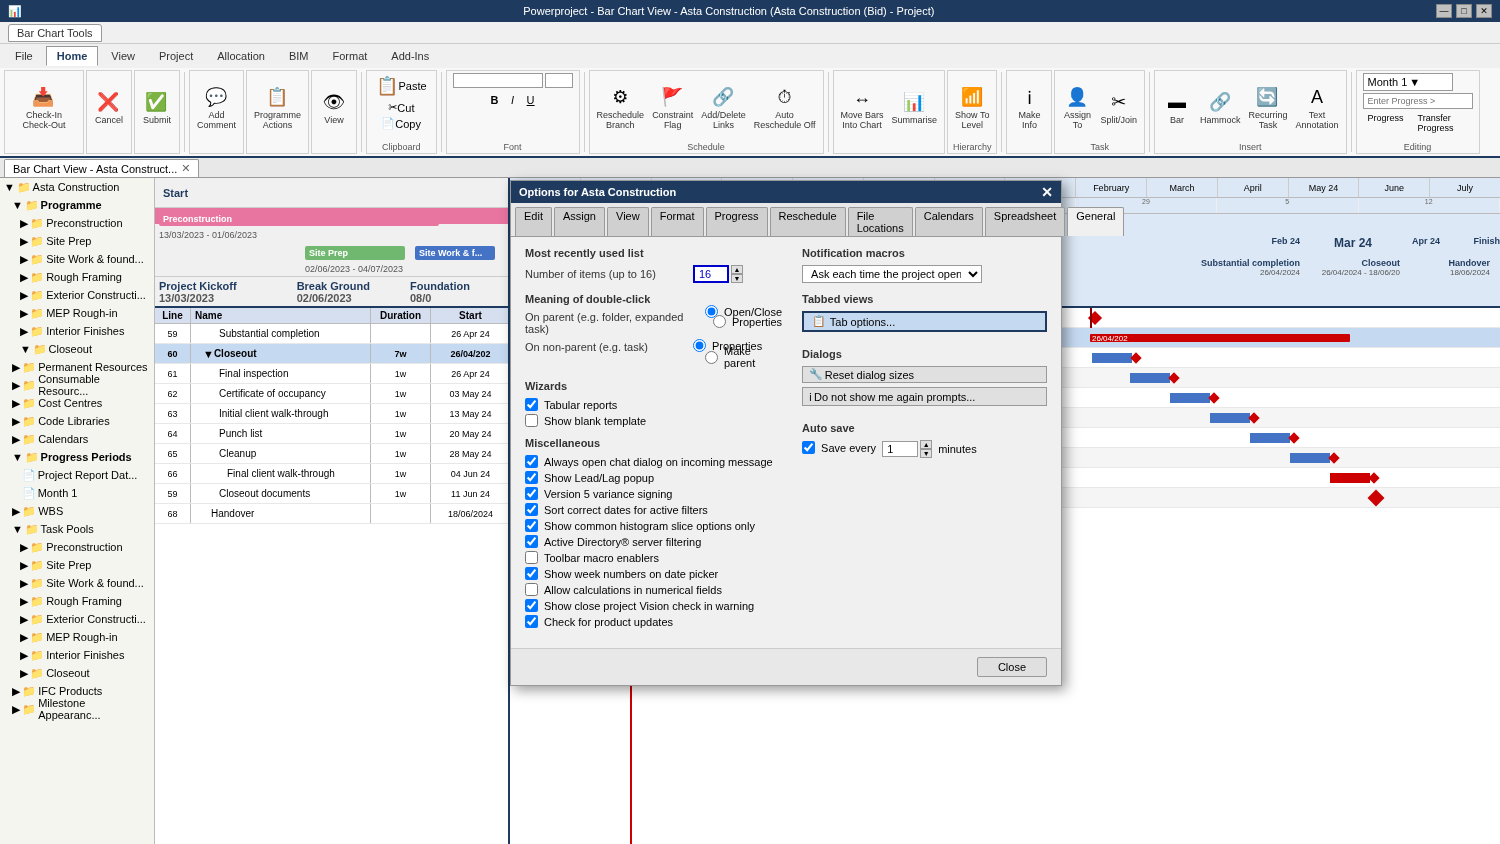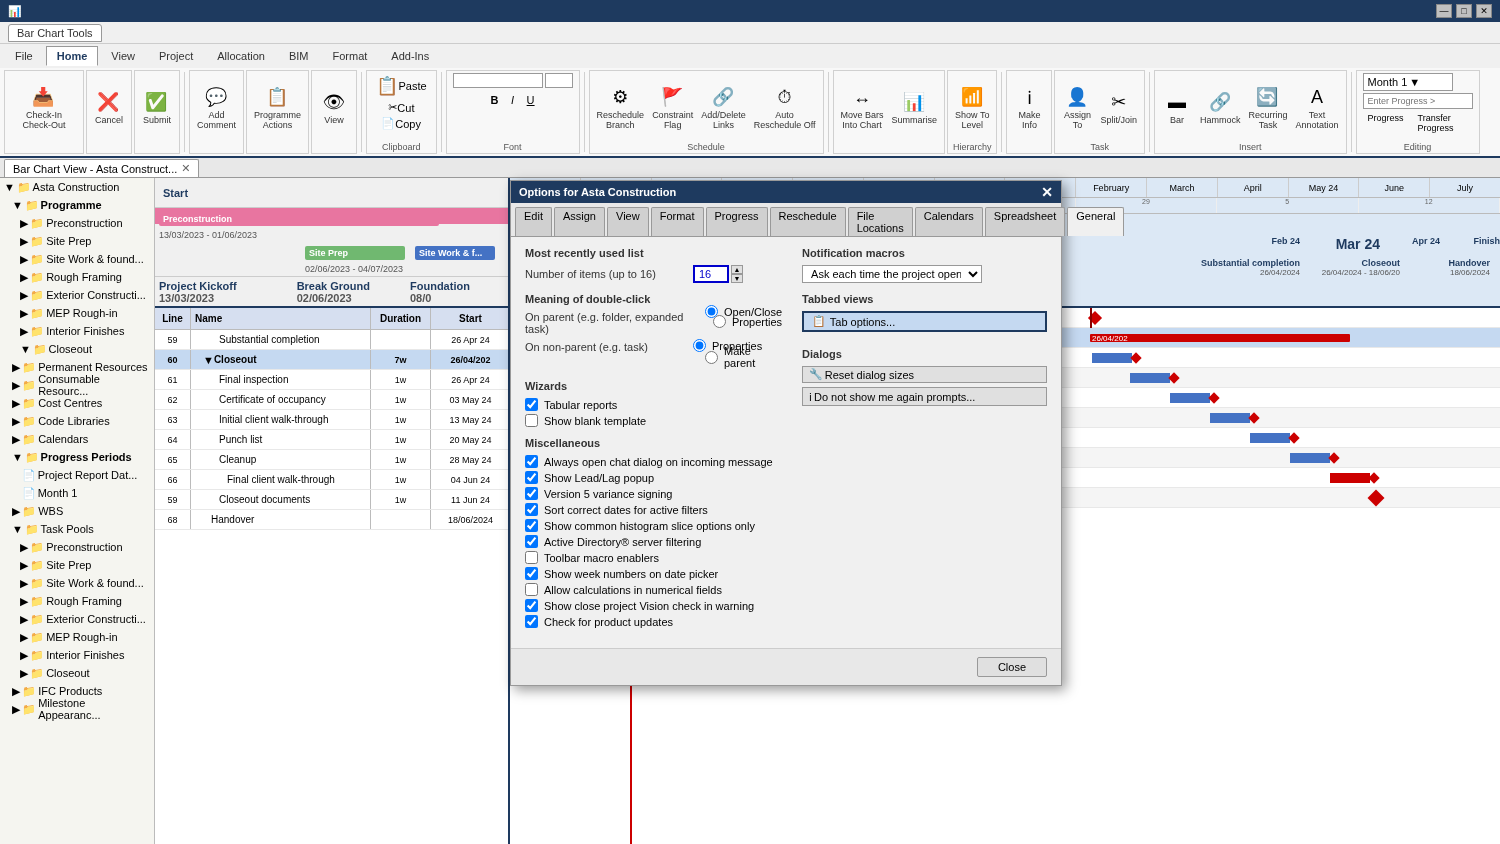--- a/index.html
+++ b/index.html
@@ -23,21 +23,21 @@
     .ribbon-content { height: 90px; background: #f8f8f8; border-bottom: 2px solid #1e3a5f; display: flex; align-items: stretch; padding: 2px 4px; gap: 2px; overflow: hidden; }
     .ribbon-group { border: 1px solid #d0d0d0; padding: 2px 4px; display: flex; flex-direction: column; align-items: center; min-width: 40px; position: relative; }
     .ribbon-group-label { font-size: 9px; color: #555; position: absolute; bottom: 1px; left: 0; right: 0; text-align: center; }
     .ribbon-group-content { display: flex; align-items: center; gap: 2px; flex: 1; padding-bottom: 10px; }
     .ribbon-btn { display: flex; flex-direction: column; align-items: center; cursor: pointer; padding: 2px; border: 1px solid transparent; border-radius: 2px; min-width: 36px; }
     .ribbon-icon { width: 28px; height: 28px; display: flex; align-items: center; justify-content: center; font-size: 18px; }
     .ribbon-btn-label { font-size: 9px; color: #333; text-align: center; line-height: 1.1; }
     .ribbon-separator { width: 1px; background: #d0d0d0; margin: 2px 2px; align-self: stretch; }
     .month-selector { border: 1px solid #999; padding: 2px 4px; background: #fff; display: flex; align-items: center; gap: 2px; cursor: pointer; min-width: 90px; }
     .progress-input { border: 1px solid #999; padding: 2px 4px; background: #fff; width: 100px; }
-    .left-panel-header-row { display: flex; background: #d6dff0; border-bottom: 1px solid #bbb; height: 22px; align-items: center; font-weight: bold; font-size: 10px; }
+    .left-panel-header-row { display: flex; background: #d6dff0; border-bottom: 1px solid #bbb; height: 16px; align-items: center; font-weight: bold; font-size: 10px; }
     .col-line { width: 36px; min-width: 36px; border-right: 1px solid #bbb; display: flex; align-items: center; justify-content: center; height: 100%; }
     .col-name { width: 180px; min-width: 180px; border-right: 1px solid #bbb; padding: 0 4px; display: flex; align-items: center; height: 100%; }
     .col-dur { width: 60px; min-width: 60px; border-right: 1px solid #bbb; display: flex; align-items: center; justify-content: center; height: 100%; }
     .col-start { width: 80px; min-width: 80px; border-right: 1px solid #bbb; display: flex; align-items: center; justify-content: center; height: 100%; }
     .task-rows { overflow-y: auto; flex: 1; }
     .task-row { display: flex; align-items: center; border-bottom: 1px solid #e8e8e8; height: 20px; }
     .task-row.selected { background: #c5d9f1; }
     .gantt-row { height: 20px; border-bottom: 1px solid #e8e8e8; position: relative; display: flex; align-items: center; }
     .gantt-row:nth-child(even) { background: #f8f8f8; }
 
@@ -79,20 +79,21 @@
     .spinner-input { display: flex; align-items: center; gap: 2px; }
     .spinner-input input { width: 36px; border: 1px solid #999; padding: 1px 4px; }
     .spinner-btns { display: flex; flex-direction: column; }
     .spinner-btn { width: 12px; height: 9px; border: 1px solid #999; background: #e0e0e0; display: flex; align-items: center; justify-content: center; cursor: pointer; font-size: 7px; line-height: 1; }
   </style>
 </head>
 <body>
 
 <div class="title-bar">
   <span>📊</span>
+  <span class="title-bar-center">Powerproject - Bar Chart View - Asta Construction (Asta Construction (Bid) - Project)</span>
   <div class="title-bar-controls">
     <div class="title-btn">—</div>
     <div class="title-btn">□</div>
     <div class="title-btn">✕</div>
   </div>
 </div>
 
 <div class="bar-chart-tools-bar">
   <span class="bar-chart-tools-label">Bar Chart Tools</span>
 </div>
@@ -541,21 +542,21 @@
             <span style="flex:1; border-right:1px solid #eee; text-align:center; font-size:7px;">8</span>
             <span style="flex:1; border-right:1px solid #eee; text-align:center; font-size:7px;">15</span>
             <span style="flex:1; border-right:1px solid #eee; text-align:center; font-size:7px;">22</span>
             <span style="flex:1; border-right:1px solid #eee; text-align:center; font-size:7px;">29</span>
             <span style="flex:1; border-right:1px solid #eee; text-align:center; font-size:7px;">5</span>
             <span style="flex:1; border-right:1px solid #eee; text-align:center; font-size:7px;">12</span>
           </div>
         </div>
 
         <div style="position:absolute; top:58px; right:200px; font-size:9px; font-weight:bold; color:#1e3a5f;">Feb 24</div>
-        <div style="position:absolute; top:58px; right:120px; font-size:14px; font-weight:bold; color:#1e3a5f;">Mar 24</div>
+        <div style="position:absolute; top:58px; right:128px; font-size:12px; font-weight:bold; color:#1e3a5f;">Mar 24</div>
         <div style="position:absolute; top:58px; right:60px; font-size:9px; font-weight:bold; color:#1e3a5f;">Apr 24</div>
         <div style="position:absolute; top:80px; right:100px; font-size:9px; font-weight:bold; color:#1e3a5f;">Closeout</div>
         <div style="position:absolute; top:90px; right:100px; font-size:8px; color:#555;">26/04/2024 - 18/06/20</div>
         <div style="position:absolute; top:80px; right:10px; font-size:9px; font-weight:bold; color:#1e3a5f;">Handover</div>
         <div style="position:absolute; top:90px; right:10px; font-size:8px; color:#555;">18/06/2024</div>
         <div style="position:absolute; top:80px; right:200px; font-size:9px; font-weight:bold; color:#1e3a5f;">Substantial completion</div>
         <div style="position:absolute; top:90px; right:200px; font-size:8px; color:#555;">26/04/2024</div>
         <div style="position:absolute; top:58px; right:0px; font-size:9px; font-weight:bold; color:#1e3a5f;">Finish</div>
       </div>
     </div>
@@ -893,20 +894,37 @@
             <div class="small-btn">
               <span>🔧</span>
               <span>Reset dialog sizes</span>
             </div>
             <div class="small-btn">
               <span>ℹ</span>
               <span>Do not show me again prompts...</span>
             </div>
           </div>
 
+          <div class="dialog-section" style="margin-top:16px;">
+            <div class="dialog-section-title">Auto save</div>
+            <div class="auto-save-row">
+              <label class="dialog-checkbox-row">
+                <input type="checkbox" checked="" style="">
+                <span>Save every</span>
+              </label>
+              <div class="spinner-input">
+                <input value="1" style="width: 36px; border: 1px solid rgb(153, 153, 153); padding: 1px 4px; font-size: 11px;">
+                <div class="spinner-btns">
+                  <div class="spinner-btn">▲</div>
+                  <div class="spinner-btn">▼</div>
+                </div>
+              </div>
+              <span>minutes</span>
+            </div>
+          </div>
         </div>
       </div>
     </div>
 
     <div class="dialog-footer">
       <button class="dialog-btn">Close</button>
     </div>
   </div>
 </div>
 

